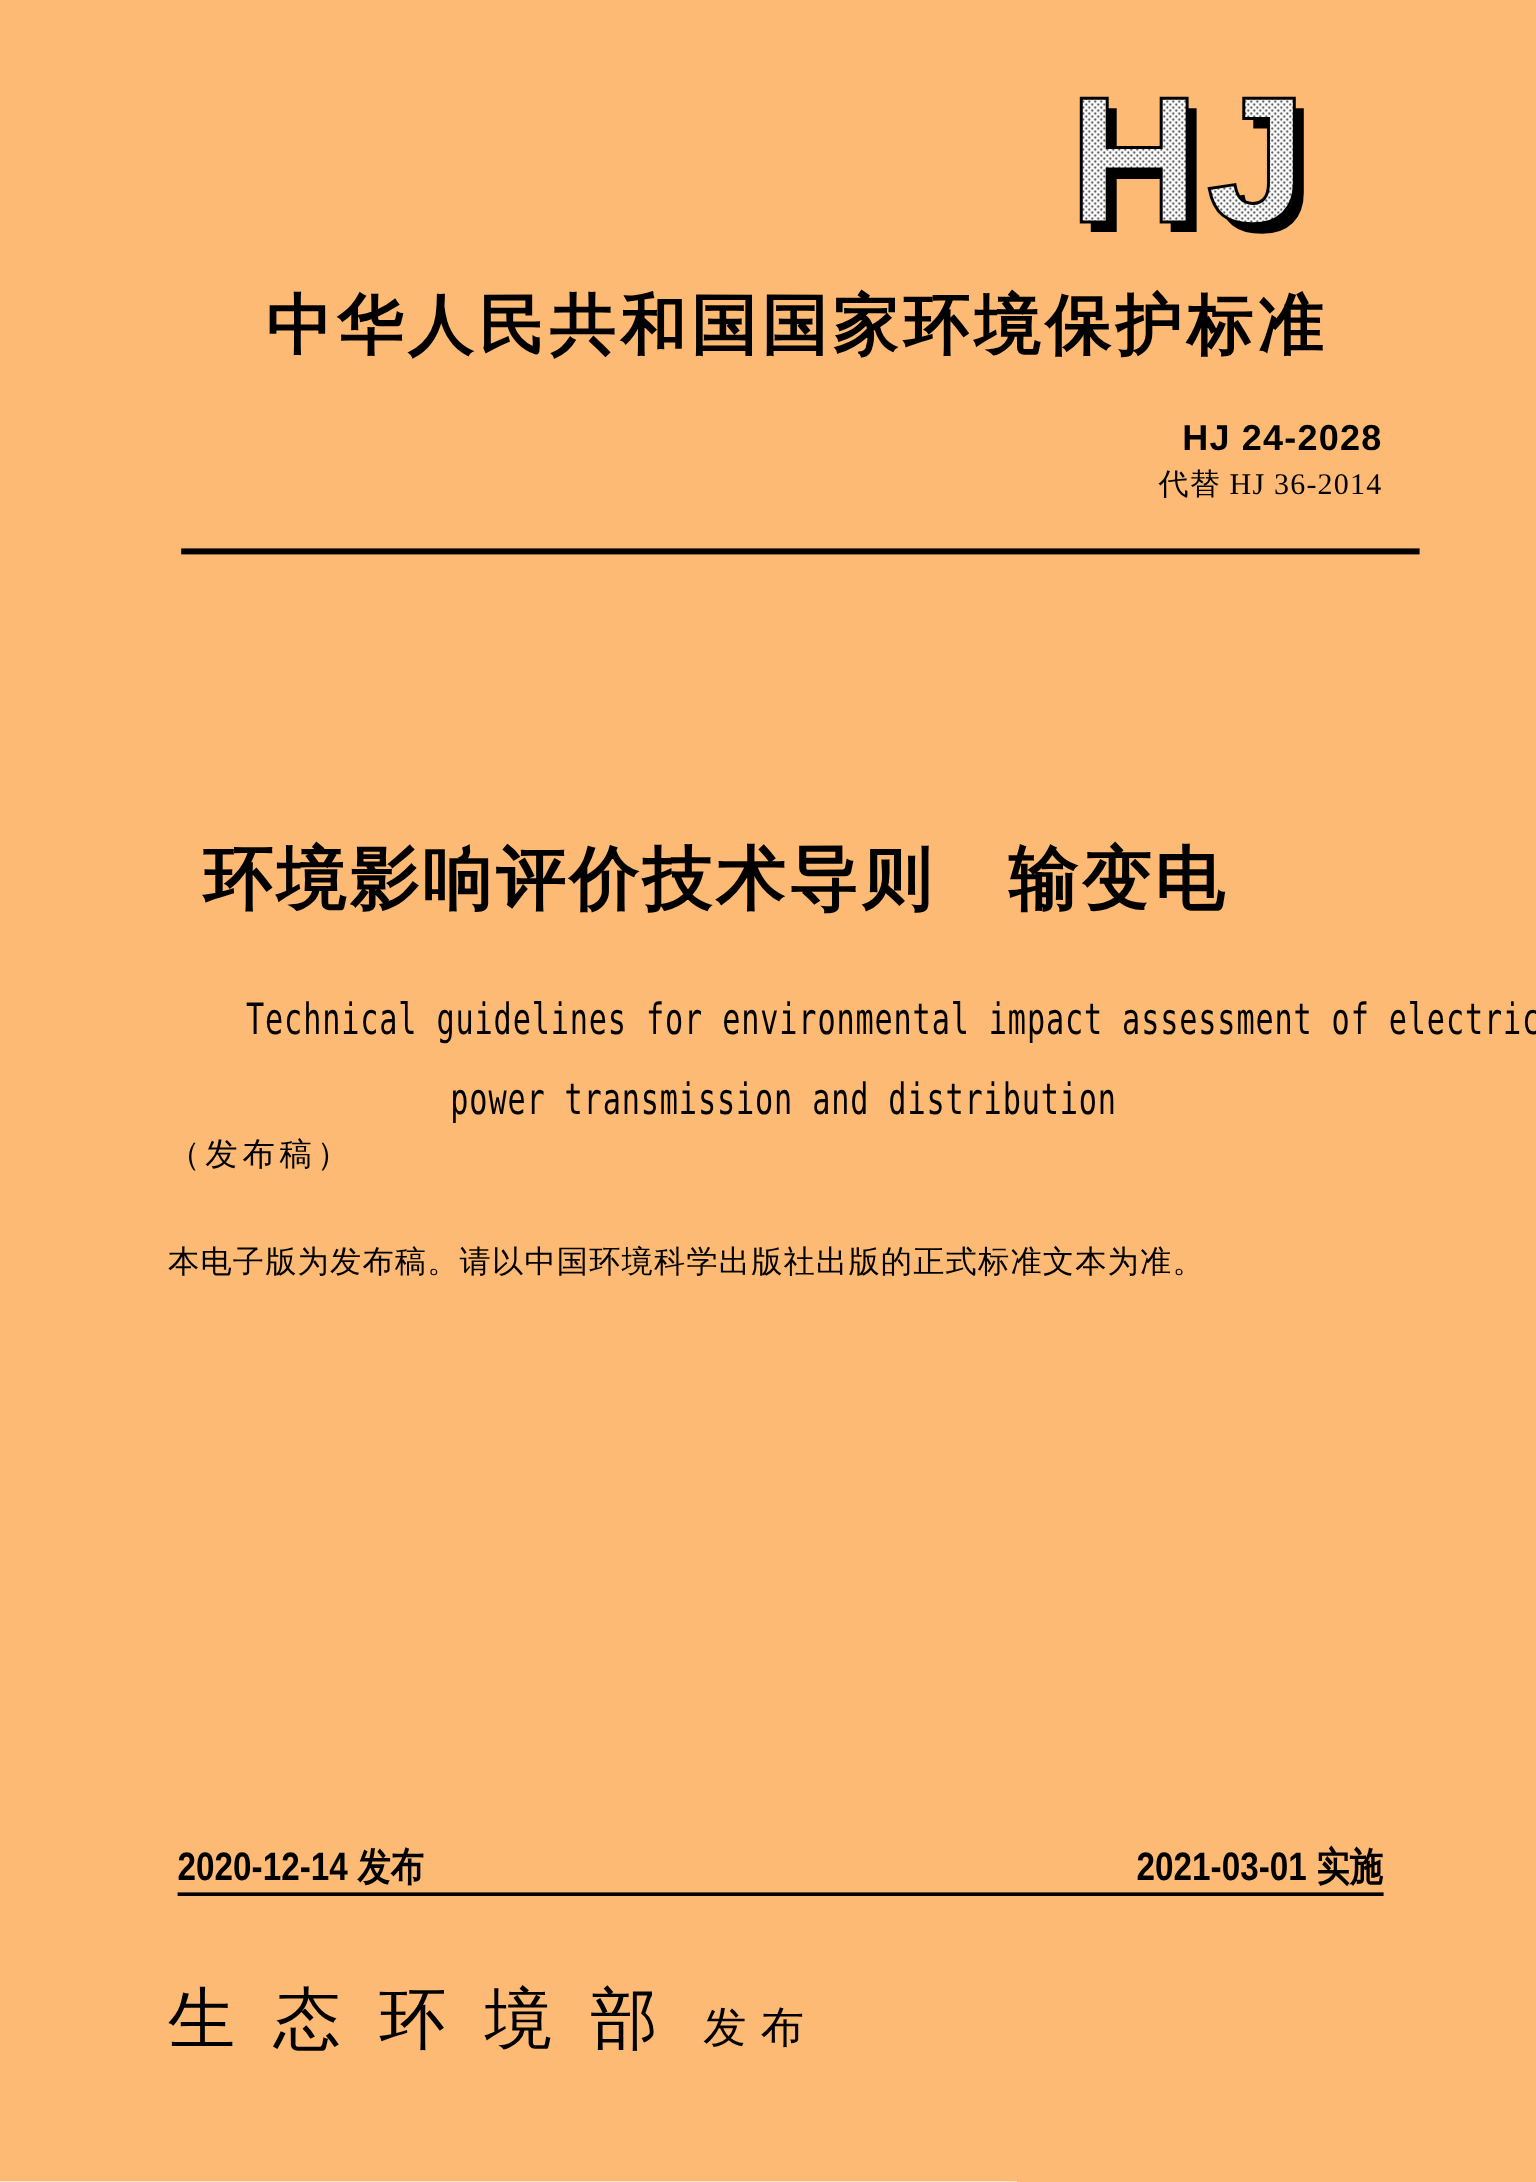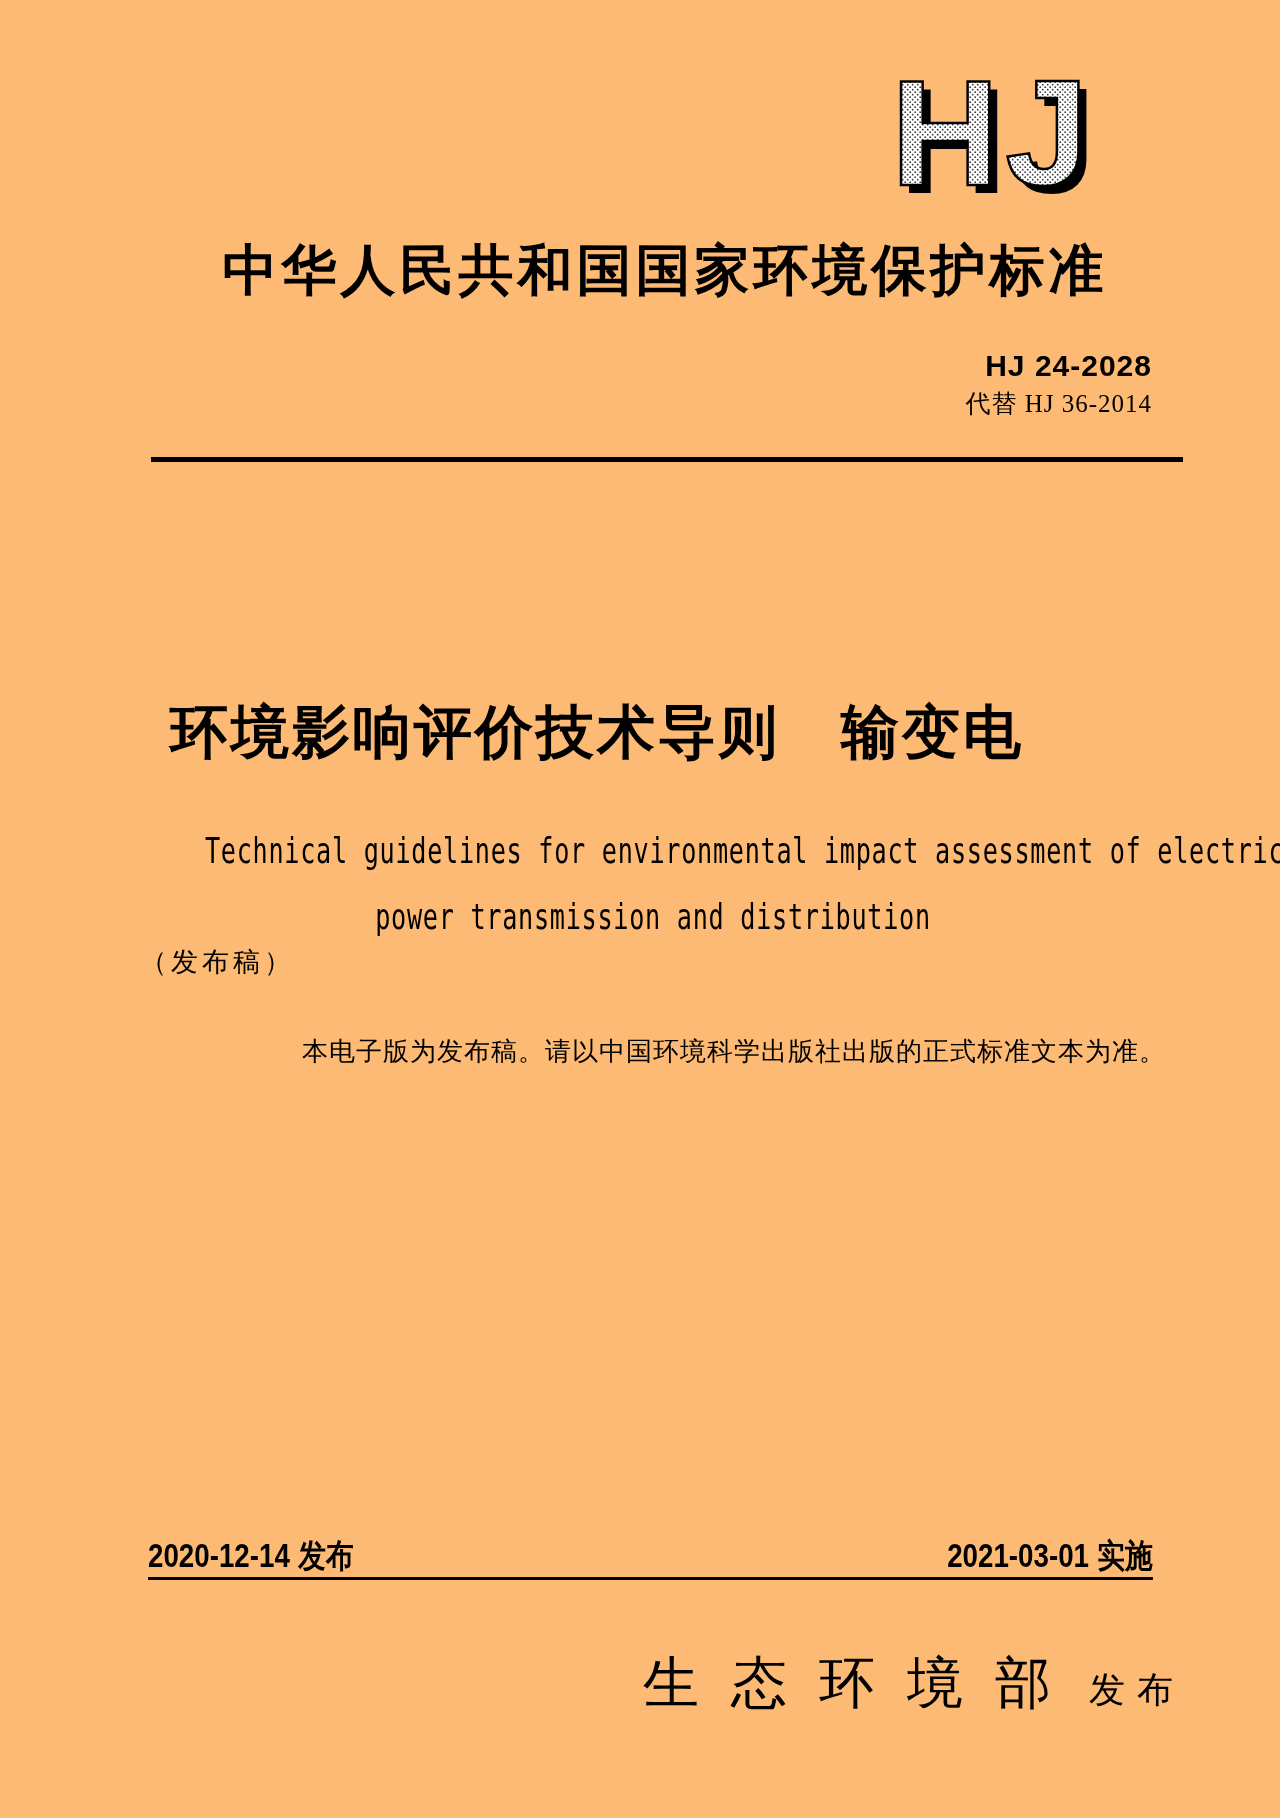--- a/index.html
+++ b/index.html
@@ -80,21 +80,21 @@
     position: absolute;
     top: 944px; left: 140px; width: 1028px;
     font-family: Liberation Sans, sans-serif;
     font-size: 27px;
     letter-spacing: 4px;
   }
 
   .notice {
     position: absolute;
     top: 1034px; left: 140px; width: 1026px;
-    text-align: right;
+    text-align: left;
     font-family: "Liberation Serif", serif;
     font-size: 26px;
     letter-spacing: 1px;
   }
 
   
   .dates {
     position: absolute;
     top: 1534px; left: 148px; width: 1005px;
     display: flex;
@@ -112,21 +112,21 @@
   .rule-bottom {
     position: absolute;
     top: 1577px; left: 148px; width: 1005px; height: 3px;
     background: #000;
   }
 
   
   .issuer-row {
     position: absolute;
     top: 1646px; left: 140px; width: 1045px;
-    text-align: right;
+    text-align: left;
     white-space: nowrap;
   }
   .issuer-name {
     font-family: "Liberation Serif", serif;
     font-size: 56px;
     letter-spacing: 32px;
   }
   .issuer-action {
     font-family: "Liberation Sans", sans-serif;
     font-size: 36px;

